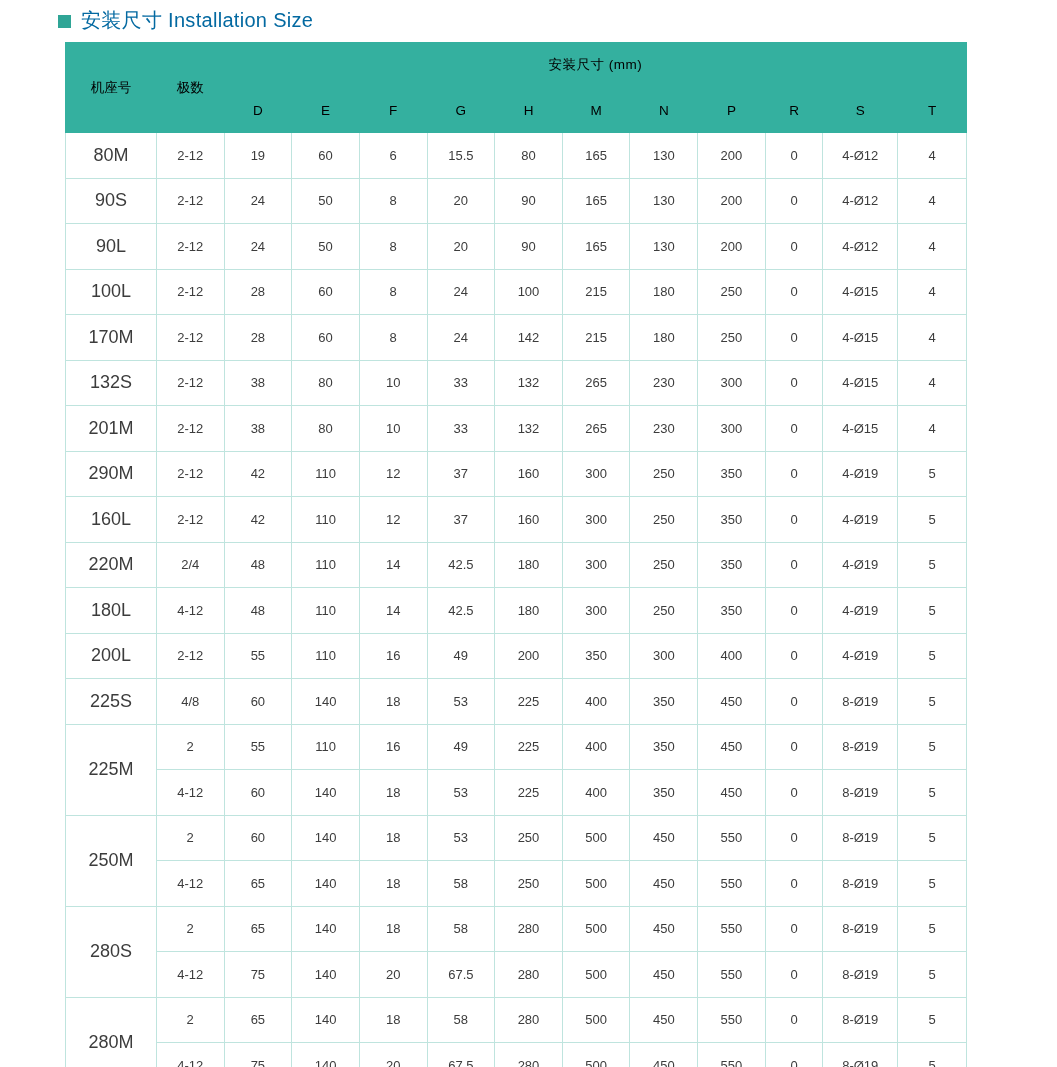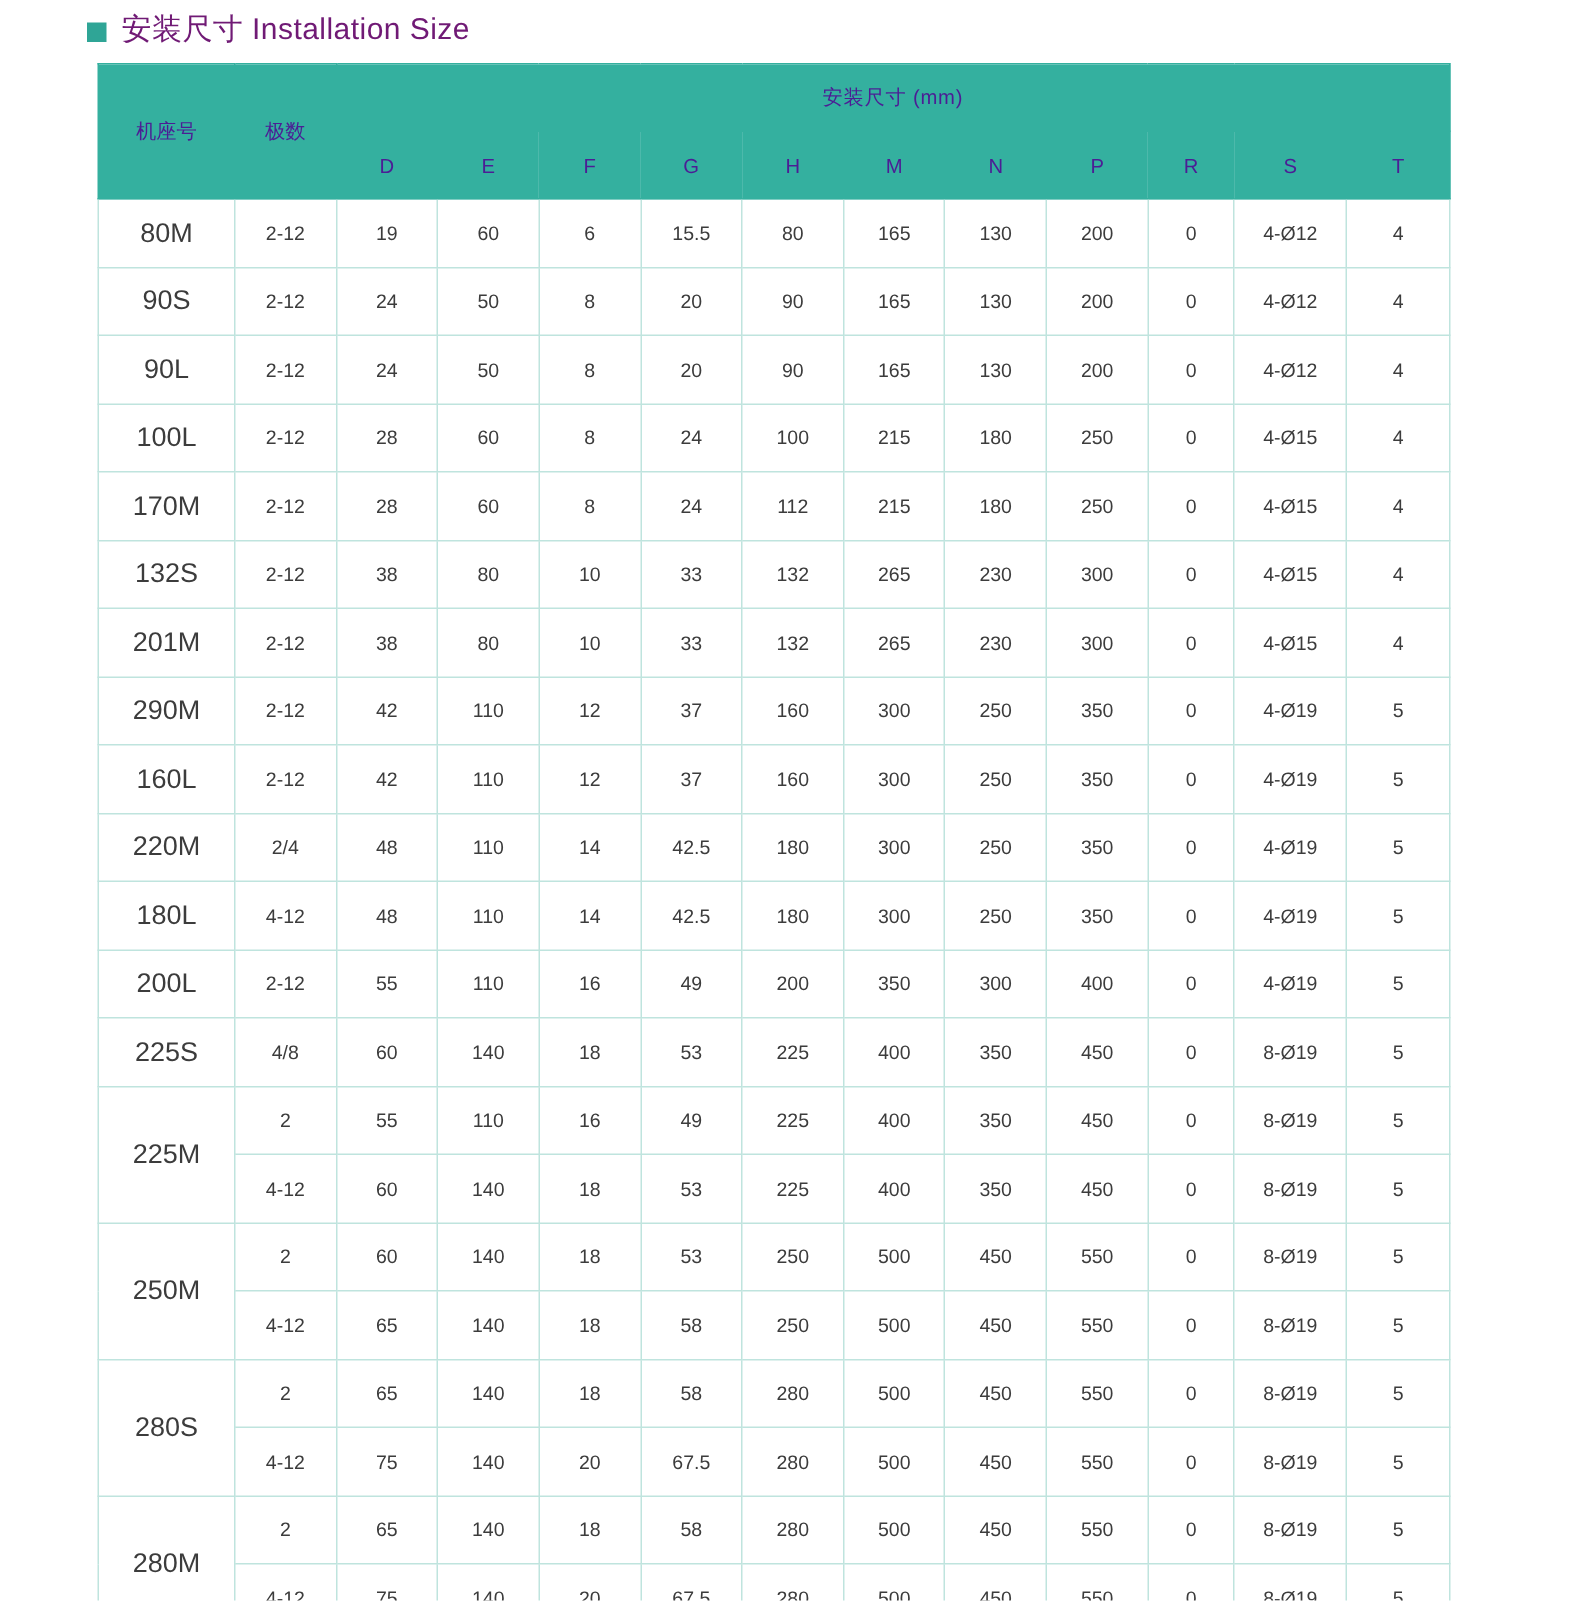--- a/index.html
+++ b/index.html
@@ -30,21 +30,21 @@
   }
   .heading-marker {
     width: 13px;
     height: 13px;
     background: #2fa596;
     flex: 0 0 auto;
     margin-top: 2px;
   }
   .heading-text {
     font-size: 20px;
-    color: #701a75;
+    color: #0369a1;
     letter-spacing: 0.3px;
     line-height: 1.2;
   }
   
   .table-wrap {
     margin: 0 0 0 65px;
     width: 902px;
   }
   table.size-table {
     border-collapse: collapse;
@@ -54,21 +54,21 @@
   table.size-table th,
   table.size-table td {
     border: 1px solid #bfe4de;
     text-align: center;
     vertical-align: middle;
     font-size: 13px;
     color: #3c3c3c;
   }
   table.size-table thead th {
     background: #34b09f;
-    color: #4c1d95;
+    color: #000000;
     border: 1px solid #34b09f;
     font-size: 13.5px;
     font-weight: normal;
   }
   th.group-head {
     height: 42px;
     letter-spacing: 0.5px;
   }
   th.col-head {
     height: 42px;
@@ -207,21 +207,21 @@
             <td>4-Ø15</td>
             <td>4</td>
           </tr>
           <tr>
             <td class="frame-cell">170M</td>
             <td>2-12</td>
             <td>28</td>
             <td>60</td>
             <td>8</td>
             <td>24</td>
-            <td>112</td>
+            <td>142</td>
             <td>215</td>
             <td>180</td>
             <td>250</td>
             <td>0</td>
             <td>4-Ø15</td>
             <td>4</td>
           </tr>
           <tr>
             <td class="frame-cell">132S</td>
             <td>2-12</td>

